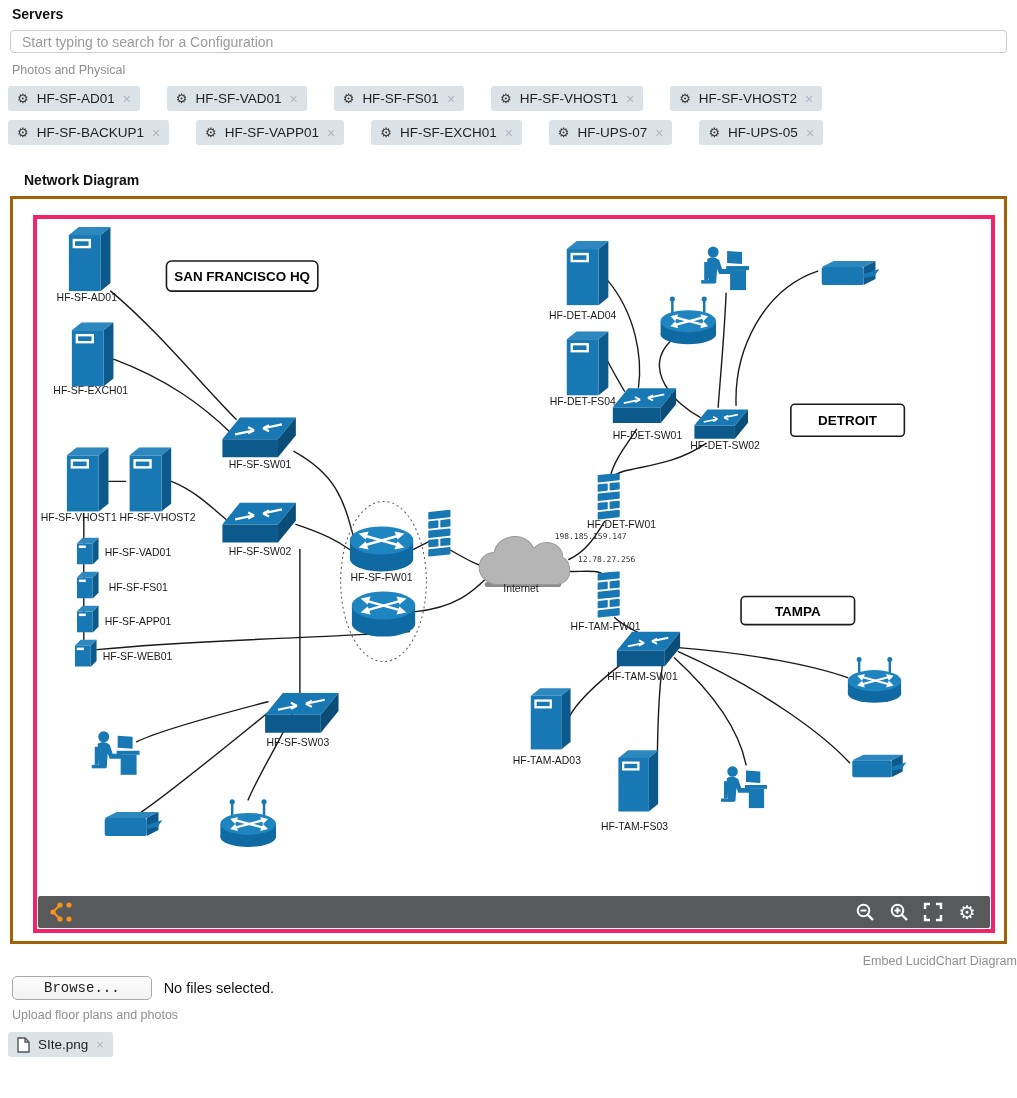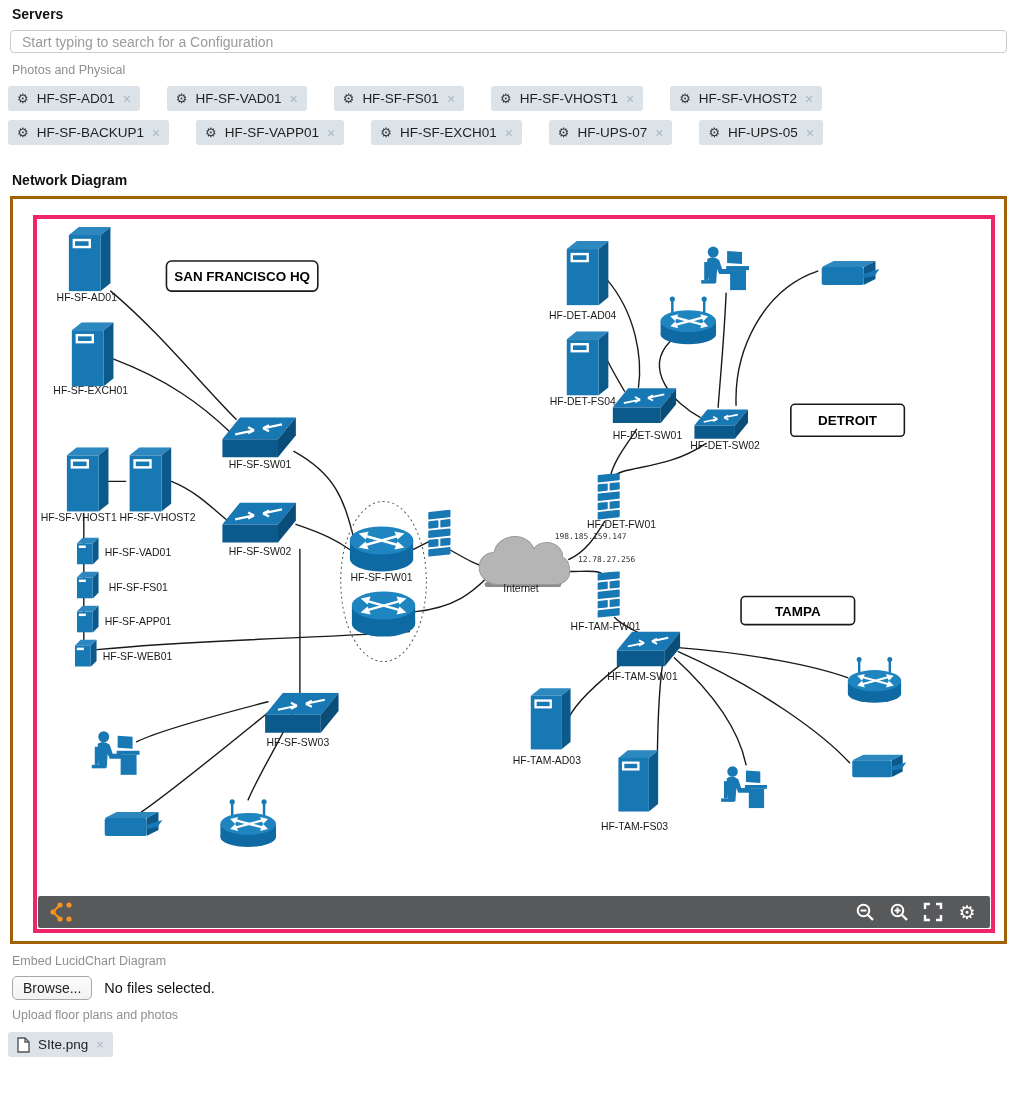--- a/index.html
+++ b/index.html
@@ -5,34 +5,34 @@
   * { box-sizing: border-box; margin: 0; padding: 0; }
   html,body { background:#fff; }
   body {
     width:1017px; height:1098px; overflow:hidden;
     font-family:"Liberation Sans", sans-serif; color:#1a1a1a;
   }
   .page { position:relative; width:1017px; height:1098px; }
 
   h3.sec { font-size:14px; font-weight:bold; color:#111; }
   .sec-servers { margin:6px 8px 0 12px; }
-  .sec-network { margin:27px 0 0 12px; }
+  .sec-network { margin:27px 0 0 24px; }
   .sec-floor   { margin:16px 0 0 12px; }
 
   .search-wrap { margin:8px 10px 0 10px; }
   .search-input {
     width:100%; height:23px; border:1px solid #ccc; border-radius:4px;
     padding:0 11px; font-size:14px; color:#444; outline:none;
     font-family:"Liberation Sans", sans-serif;
   }
   .search-input::placeholder { color:#9b9b9b; }
 
   .hint { color:#8f8f8f; font-size:12.5px; }
   .hint-vp   { margin:10px 0 0 12px; }
-  .hint-embed{ margin:10px 0 0 12px; }
+  .hint-embed{ margin:10px 0 0 12px;text-align:right; }
   .hint-upload{ margin:8px 0 0 12px; }
 
   .chips { margin:9px 0 0 8px; width:1002px; display:flex; flex-wrap:wrap;
            column-gap:27px; row-gap:9px; }
   .chip {
     display:inline-flex; align-items:center; gap:8px; height:25px;
     background:#dbe2e8; border-radius:3px; padding:0 9px;
     font-size:13.5px; color:#1f1f1f; white-space:nowrap;
   }
   .chip .gear { font-size:13px; color:#3a3a3a; line-height:1; }
@@ -55,23 +55,23 @@
     padding:0 10px;
   }
   .lucid-bar .spacer { flex:1; }
   .bar-btn { display:flex; align-items:center; justify-content:center;
              width:26px; height:26px; margin-left:8px; cursor:pointer; }
   .gear-glyph { color:#fff; font-size:19px; line-height:1;
                 font-family:"DejaVu Sans", sans-serif; }
 
   .file-row { margin:8px 0 0 12px; display:flex; align-items:center; gap:12px; }
   .browse-btn {
-    font-family:Liberation Sans, sans-serif; font-size:14px; color:#222;
+    font-family:Liberation Mono, monospace; font-size:14px; color:#222;
     background:linear-gradient(#fdfdfd,#f2f2f2); border:1px solid #a8a8a8;
-    border-radius:5px; padding:3px 10px; cursor:pointer;
+    border-radius:5px; padding:3px 31px; cursor:pointer;
   }
   .no-files { font-size:14.5px; color:#111; }
 
   .file-chip-row { margin:10px 0 0 8px; }
   .file-chip {
     display:inline-flex; align-items:center; gap:8px; height:25px;
     background:#dbe2e8; border-radius:3px; padding:4px 9px;
     font-size:13.5px; color:#1f1f1f;
   }
   .file-chip .x { color:#a9b6c2; font-size:13px; }

